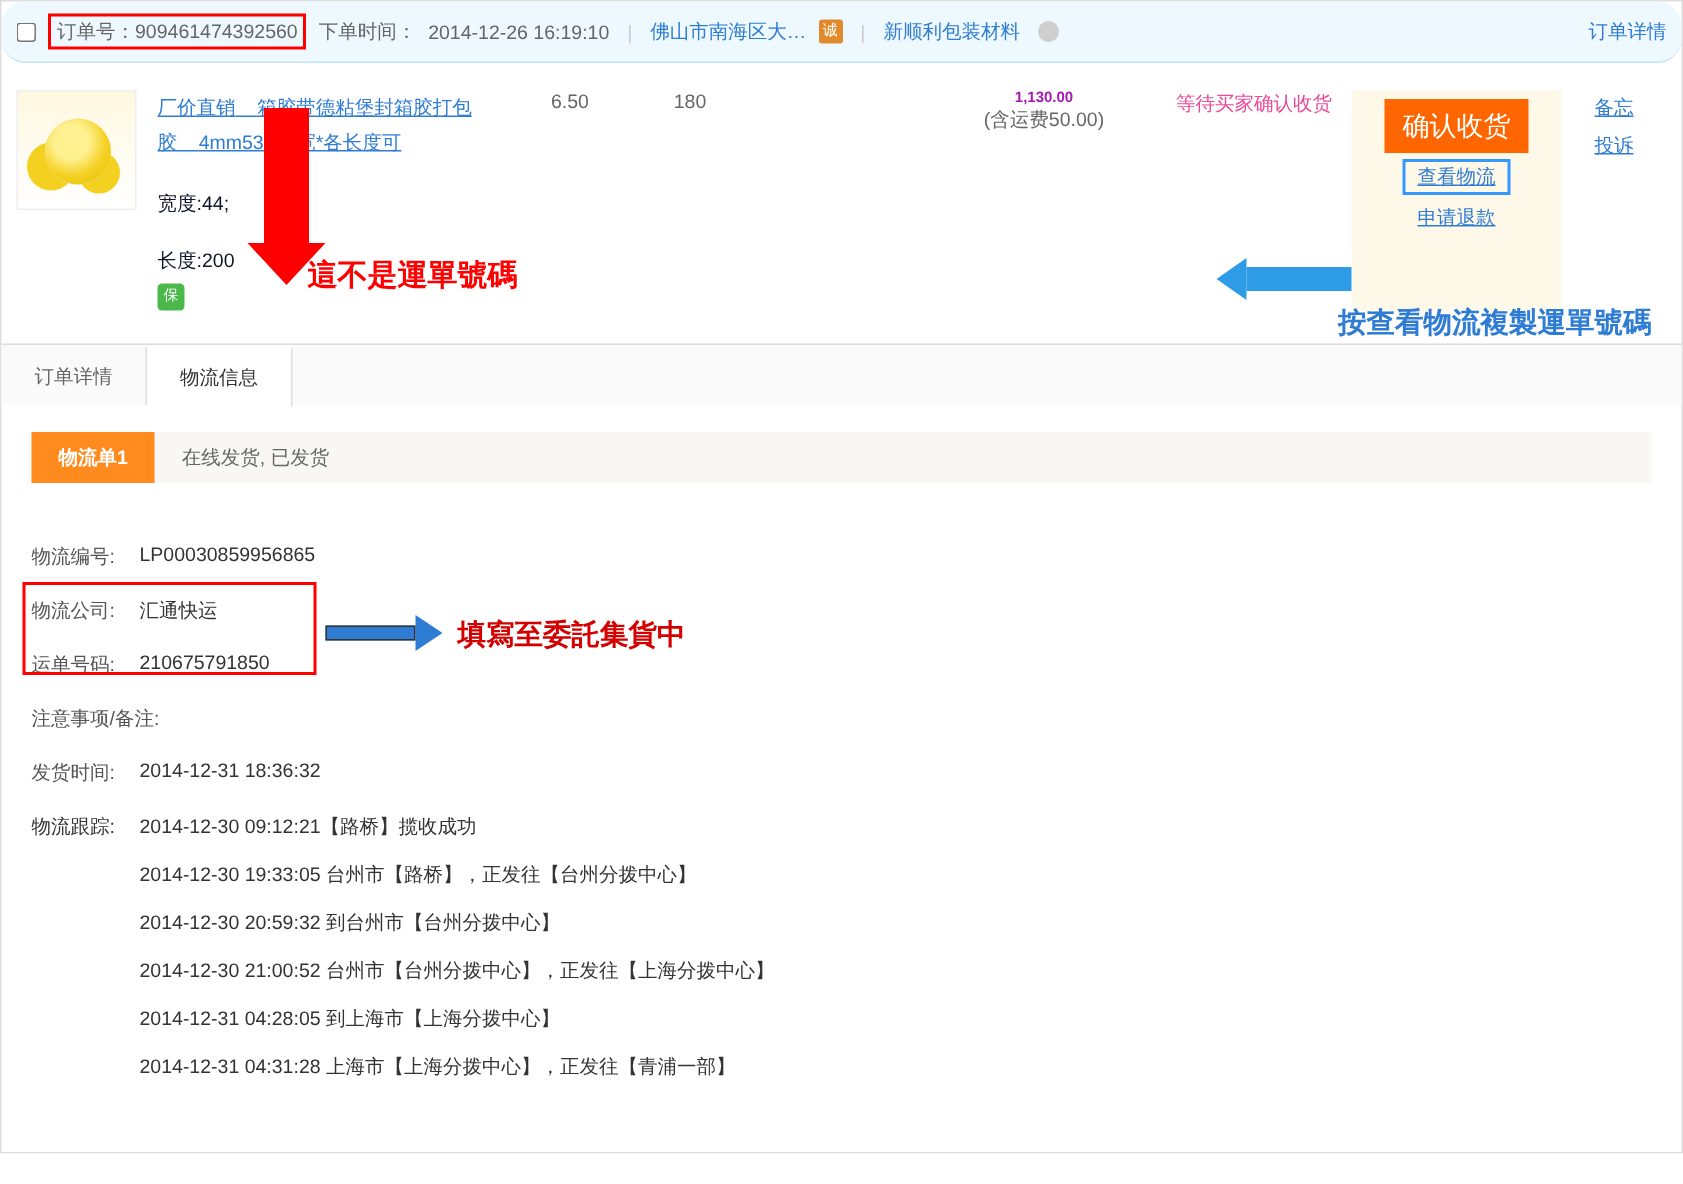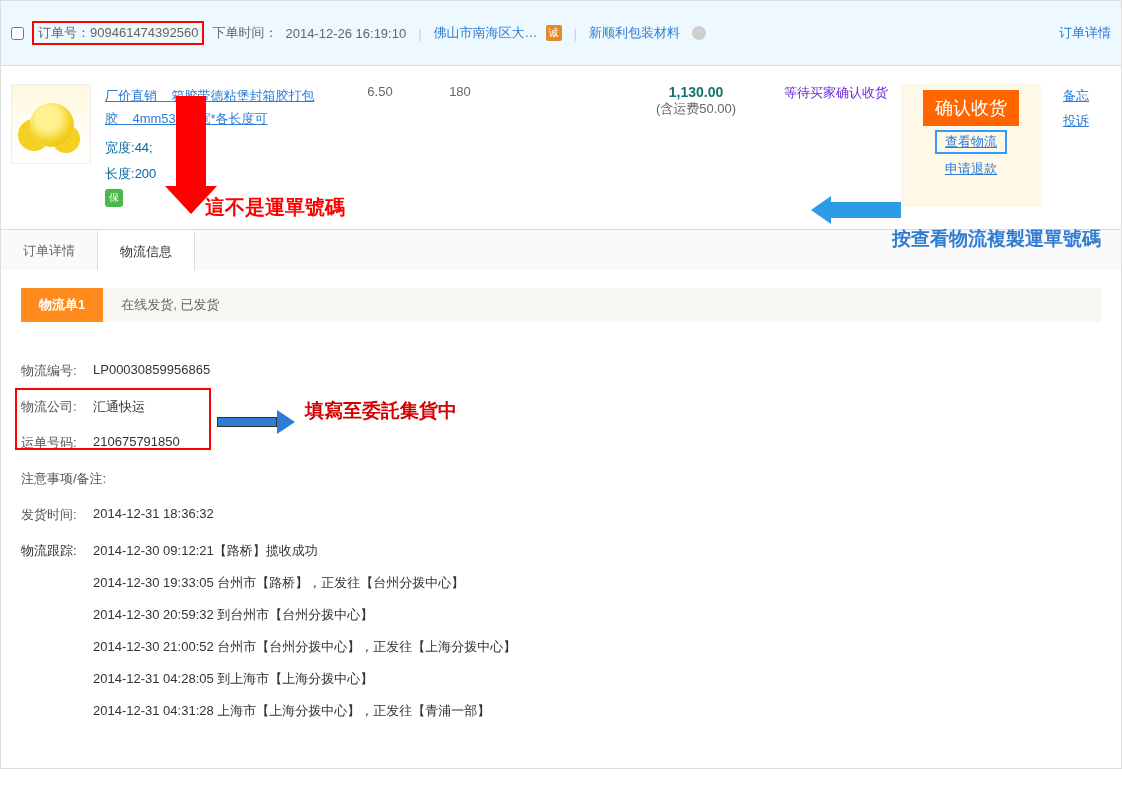--- a/index.html
+++ b/index.html
@@ -1,38 +1,38 @@
 <!DOCTYPE html>
 <html><head>
 <meta charset="utf-8">
 <style>
   * { box-sizing: border-box; margin: 0; padding: 0; }
   body { font-family: "Microsoft YaHei", Arial, sans-serif; font-size: 12px; color: #333; background: #fff; width: 1122px; }
   .container { border: 1px solid #ddd; }
-  .header-bar { background: #eef8ff; border-bottom: 1px solid #c7e2f3; padding: 20px 10px; display: flex; align-items: center; gap: 8px; font-size: 13px; color: #666; position: relative; }
+  .header-bar { background: #eef8ff; border-bottom: 1px solid #c7e2f3; padding: 8px 10px; display: flex; align-items: center; gap: 8px; font-size: 13px; color: #666; position: relative; border-radius: 16px; }
   .header-bar .sep { color: #ccc; margin: 0 4px; }
   .order-id-box { border: 2px solid #ff0000; padding: 1px 4px; }
   .header-bar a.link { color: #2e7cd4; text-decoration: none; }
   .header-right { margin-left: auto; color: #2e7cd4; }
   .icon-badge { display: inline-block; width: 16px; height: 16px; background: #e08a2c; color: #fff; font-size: 10px; text-align: center; line-height: 16px; border-radius: 2px; vertical-align: middle; }
   .icon-gray { display: inline-block; width:14px; height:14px; border-radius:50%; background:#cfcfcf; vertical-align:middle; margin-left:4px; }
   
   .main-row { display: flex; padding: 18px 10px 22px 10px; position: relative; }
   .thumb { width: 80px; height: 80px; background: linear-gradient(#fff8e0, #fff); border:1px solid #eee; position: relative; }
   .thumb::after { content:""; position:absolute; left:18px; top:18px; width:44px; height:44px; border-radius:50%; background: radial-gradient(circle at 40% 35%, #fff090 30%, #f4d020 60%, #e0bd10 100%); box-shadow: -18px 10px 0 -6px #f4d020, 14px 14px 0 -8px #f4d020; }
   .prod-info { margin-left: 14px; width: 230px; color:#666; font-size:13px; }
   .prod-info a.title { color:#2e7cd4; line-height:1.8; }
-  .prod-info .spec { color:#0369a1; margin-top:8px; }
+  .prod-info .spec { color:#0f172a; margin-top:20px; }
   .prod-info .bao { display:inline-block; width:18px; height:18px; background:#4ab84a; color:#fff; font-size:10px; text-align:center; line-height:18px; border-radius:3px; margin-top:6px; }
   .col { text-align:center; font-size:13px; color:#666; }
   .col.price { width:90px; }
   .col.qty { width:70px; }
   .col.total { width:150px; margin-left:auto; }
-  .col.total .amount { color:#0f766e; font-weight:bold; font-size:14px; }
-  .col.status { width:130px; color:#6d28d9; }
+  .col.total .amount { color:#a21caf; font-weight:bold; font-size:10px; }
+  .col.status { width:130px; color:#ec4899; }
   .col.actions { width:140px; background:#fef8e8; padding:6px 0 10px;}
   .col.actions .btn-orange { background:#ff6600; color:#fff; border:none; padding:6px 12px; font-size:18px; display:inline-block; }
   .col.actions .view-logistics { border:2px solid #3399ff; color:#2e7cd4; padding:1px 8px; margin-top:4px; display:inline-block; font-size:13px; }
   .col.actions a.refund { color:#2e7cd4; display:block; margin-top:6px; }
   .col.ops { width:70px; }
   .col.ops a { color:#2e7cd4; display:block; line-height:1.9; }
   
   .anno-red { color:#ff0000; font-family: Liberation Serif, serif; font-size: 20px; font-weight:bold; position:absolute; }
   .anno-blue { color:#2e7cd4; font-family: "KaiTi", serif; font-size: 19px; font-weight:bold; position:absolute; }
   .arrow-red-down { position:absolute; left:175px; top:30px; }
@@ -51,21 +51,21 @@
   .wltab .active { background:#ff8a1e; color:#fff; padding:8px 18px; font-weight:bold; font-size:13px; }
   .wltab .txt { margin-left:18px; color:#666; font-size:13px; }
   .kvlist { margin-top:40px; font-size:13px; color:#333; position:relative; }
   .kvlist .row { display:flex; margin-bottom:18px; }
   .kvlist .label { width:72px; color:#555; }
   .kvlist .val { color:#333; }
   .highlight-box { border:2px solid #ff0000; position:absolute; left:-6px; top:26px; width:196px; height:62px; }
   .arrow-right { position:absolute; left:196px; top:48px; display:flex; align-items:center; }
   .arrow-right .shaft { width:60px; height:10px; background:#2e7cd4; border:1px solid #333; }
   .arrow-right .head { width:0;height:0;border-top:12px solid transparent;border-bottom:12px solid transparent;border-left:18px solid #2e7cd4; }
-  .anno-form { color:#d40000; font-family:Liberation Mono, monospace; font-size:19px; font-weight:bold; position:absolute; left:284px; top:36px; }
+  .anno-form { color:#d40000; font-family:Liberation Mono, monospace; font-size:19px; font-weight:bold; position:absolute; left:284px; top:48px; }
   .track-list { margin-top:4px; }
   .track-list .row { display:flex; margin-bottom:16px; font-size:13px; }
   .track-list .time-col { width:72px; }
   .track-list .entries { }
   .track-list .entry { margin-bottom:14px; }
   input[type=checkbox] { width:13px; height:13px; }
 </style>
 </head>
 <body>
 

